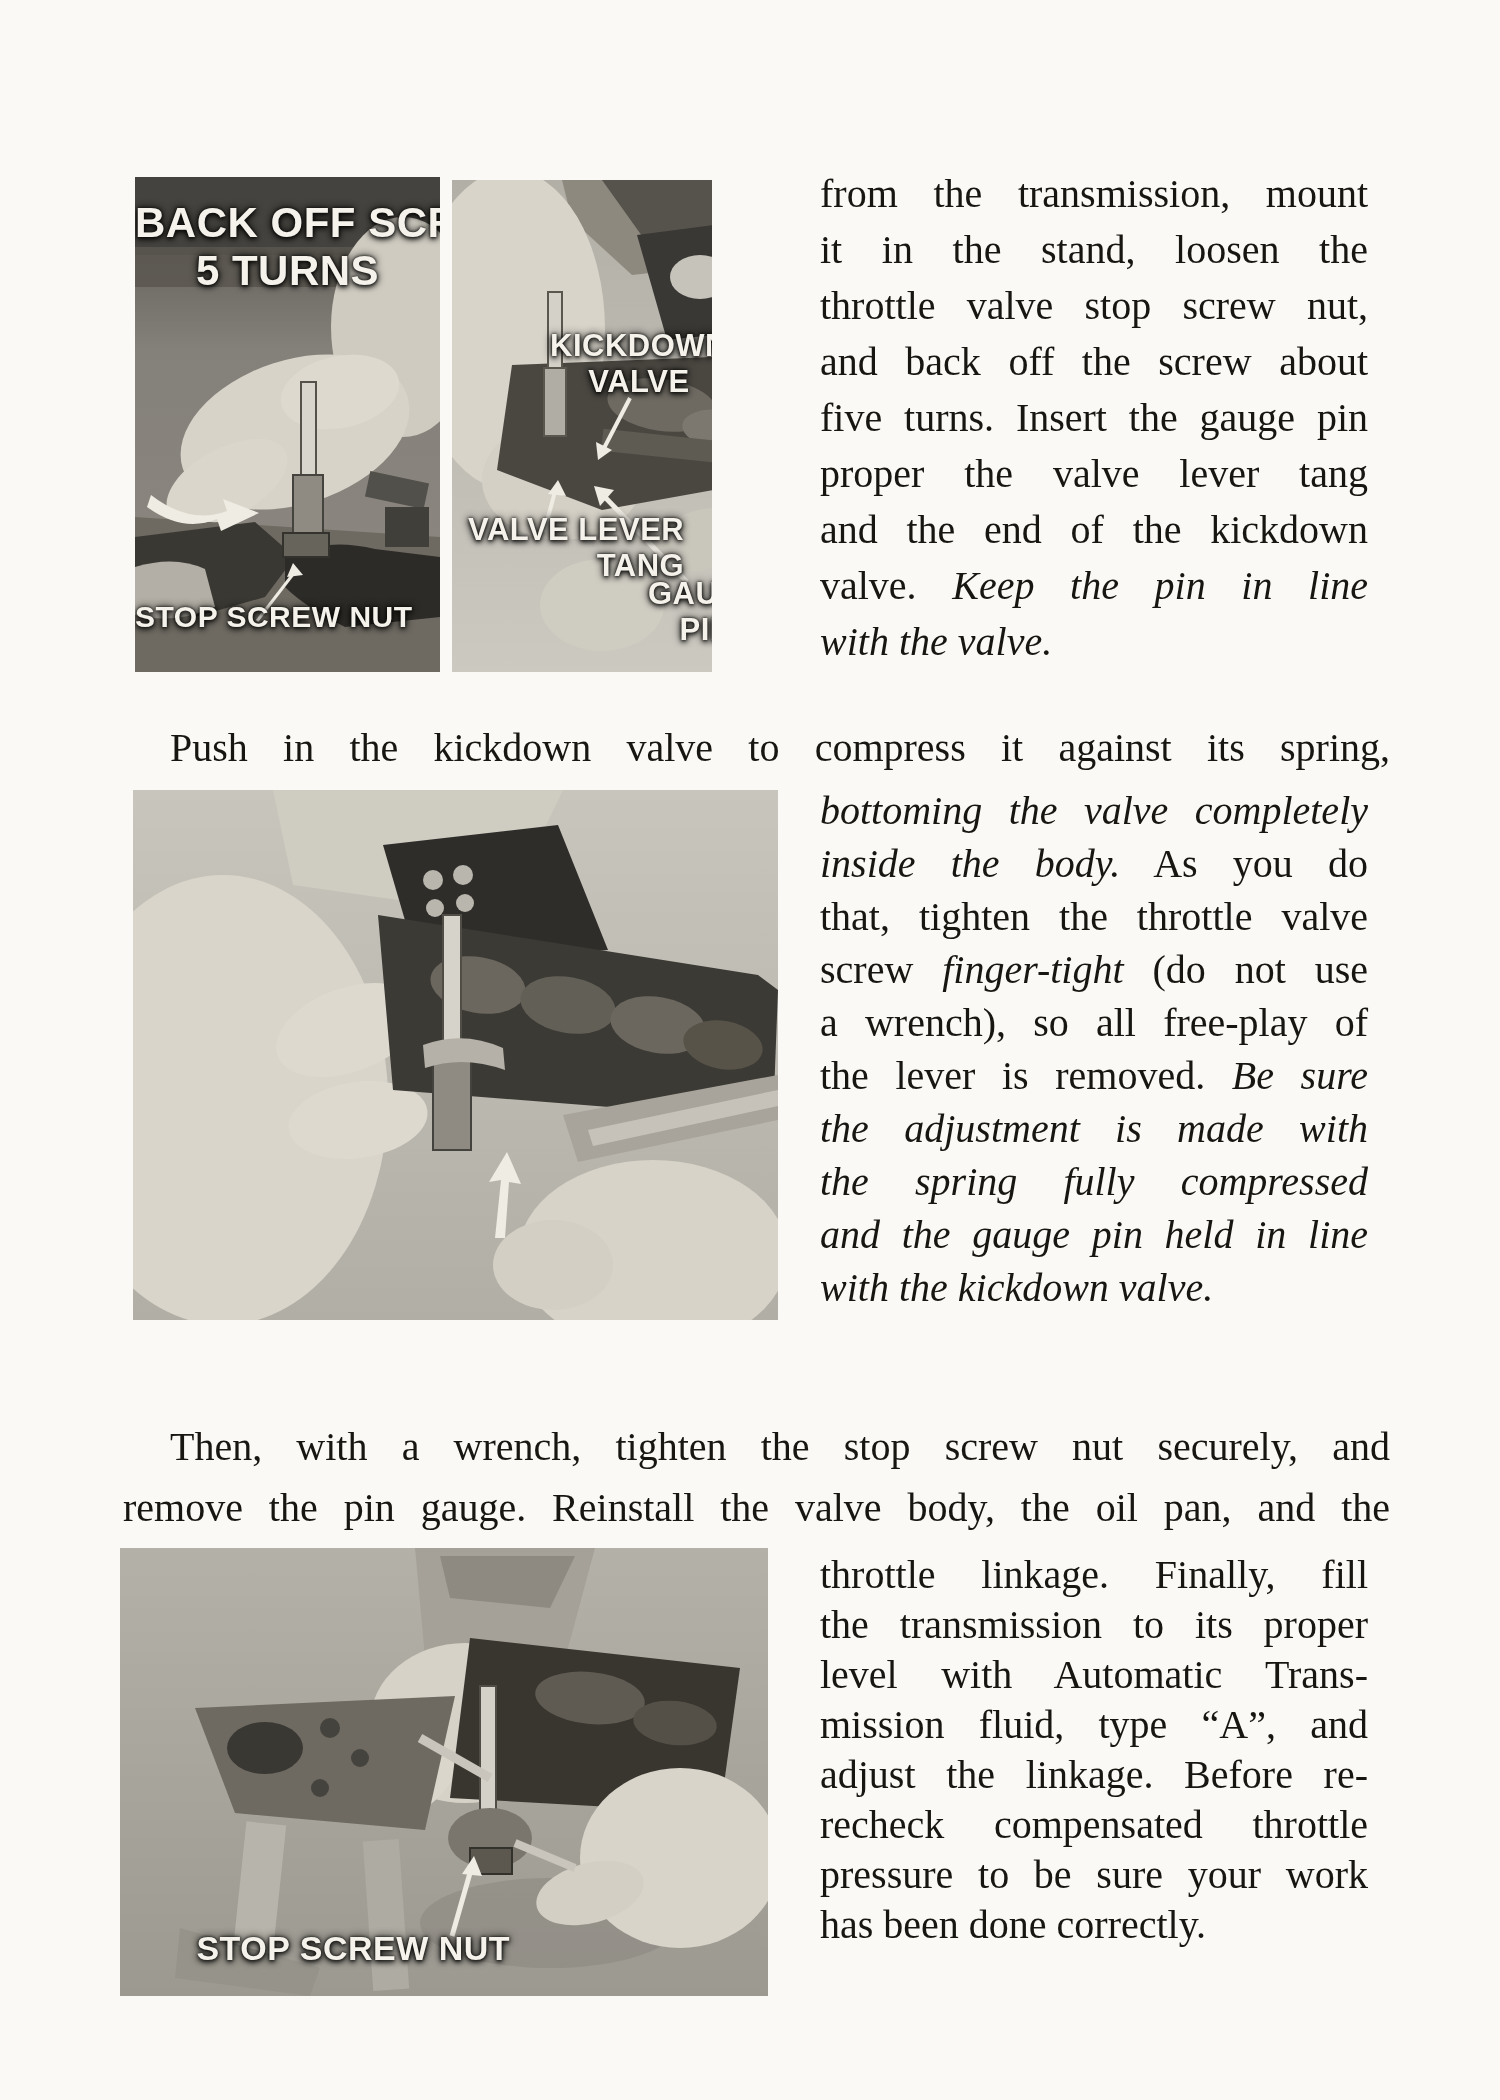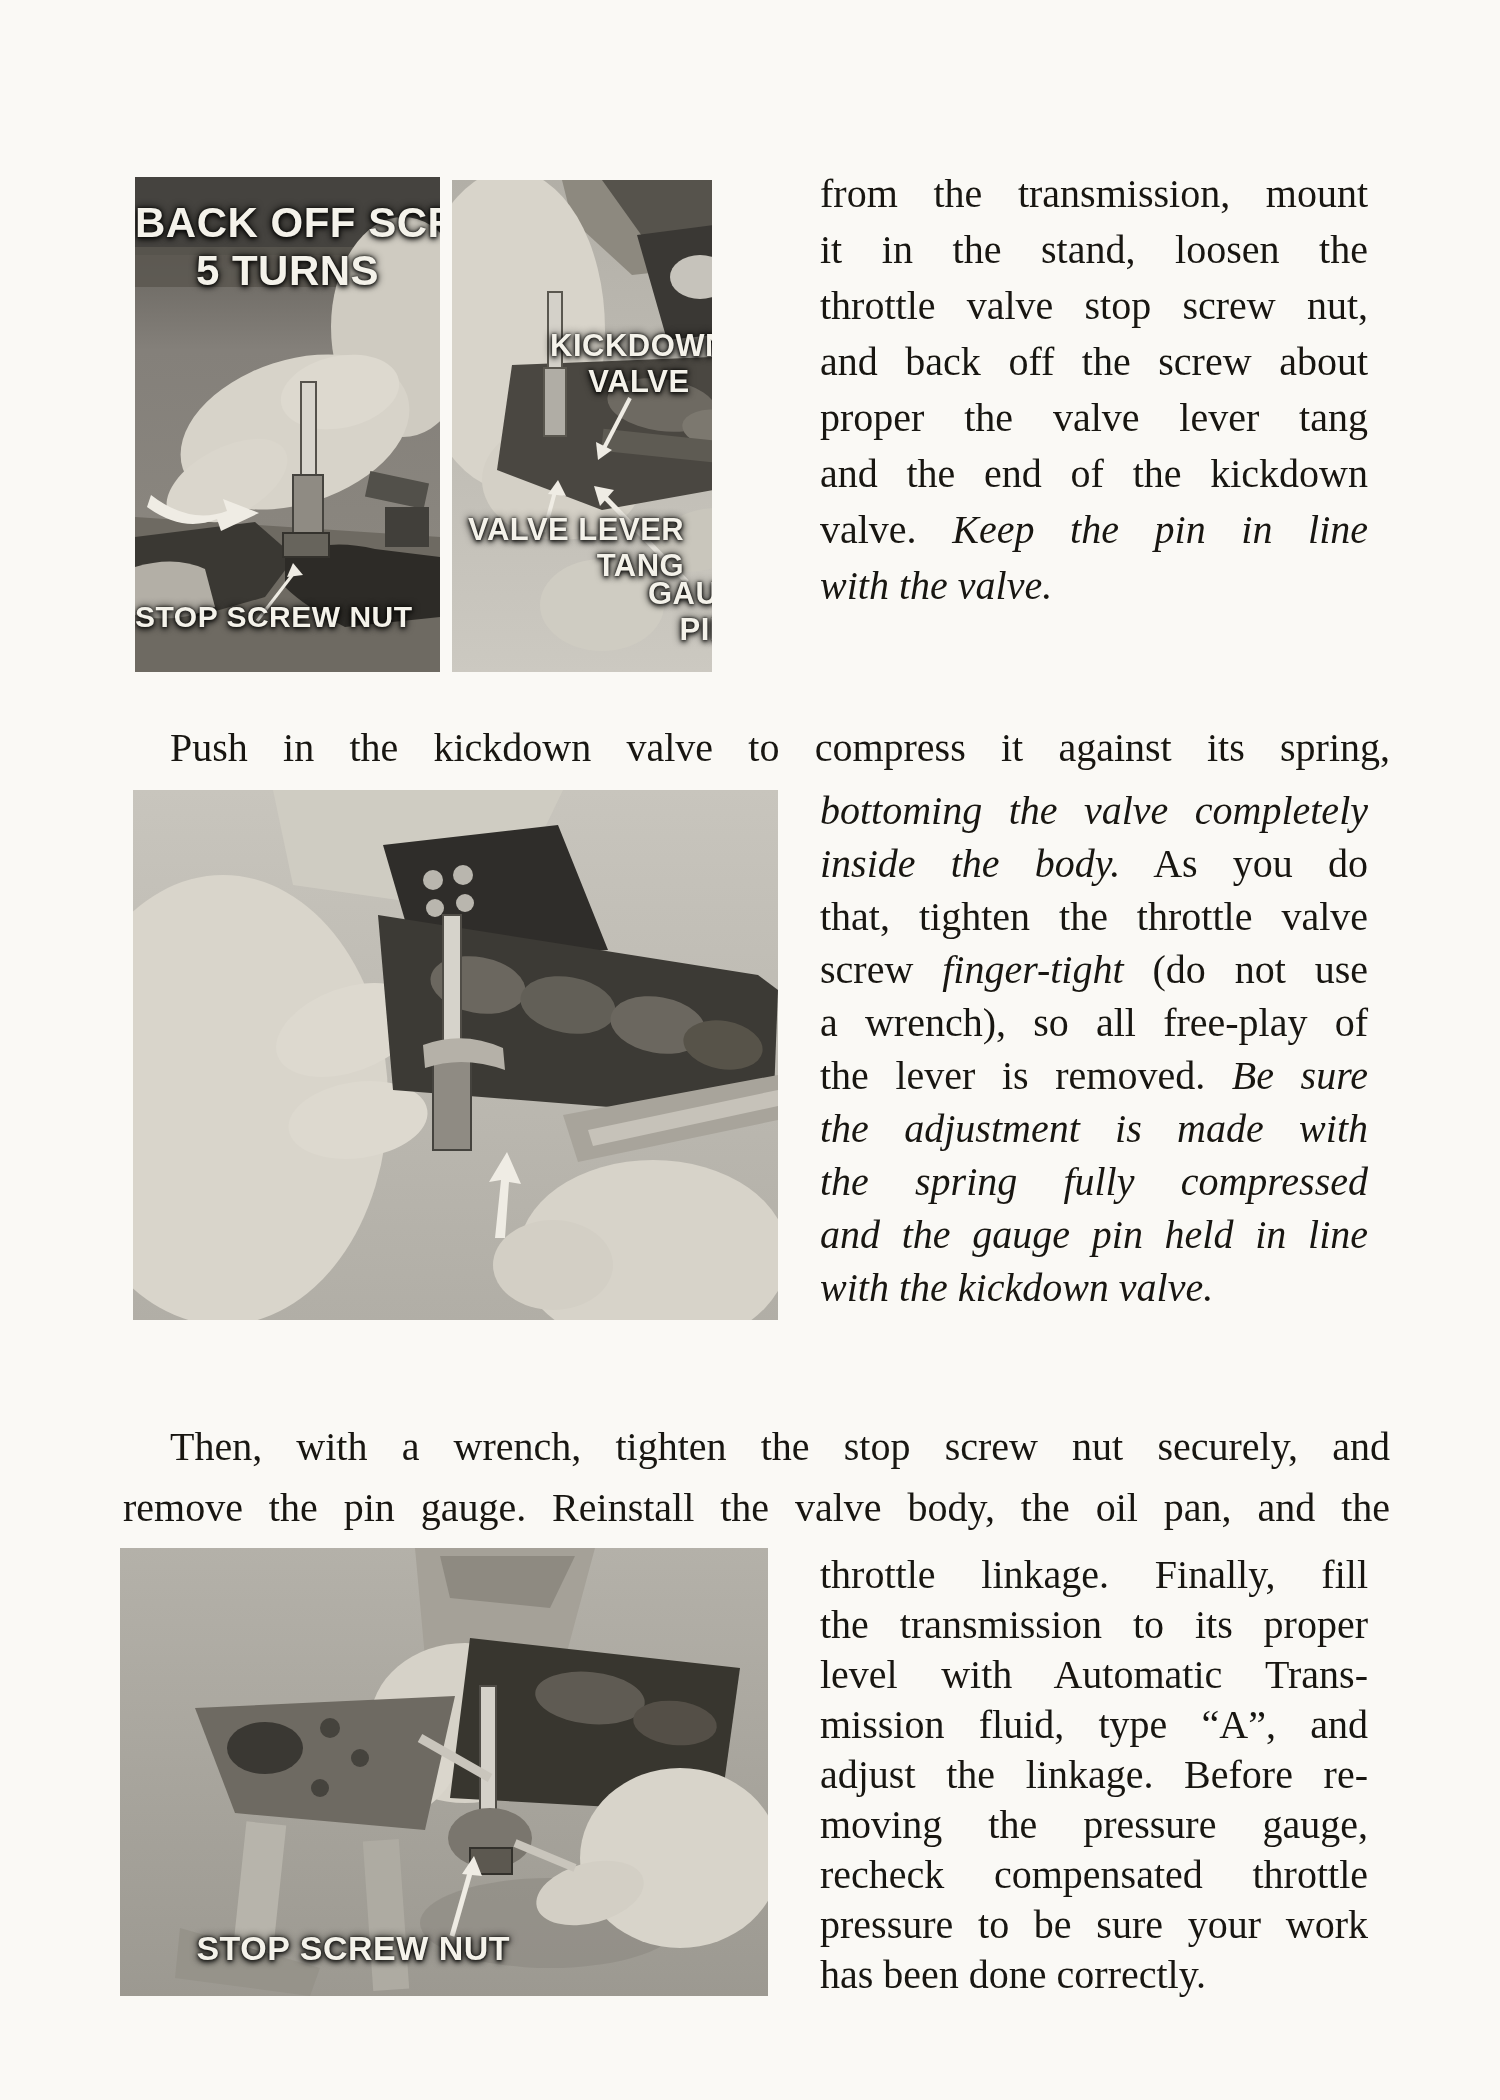--- a/index.html
+++ b/index.html
@@ -141,20 +141,21 @@
       <div>GAUGE</div>
       <div>PIN</div>
     </div>
   </div>
 
   <div class="tcol col-top-right">
       <div class="tline"><span>from the transmission, mount</span></div>
       <div class="tline"><span>it in the stand, loosen the</span></div>
       <div class="tline"><span>throttle valve stop screw nut,</span></div>
       <div class="tline"><span>and back off the screw about</span></div>
+      <div class="tline"><span>five turns. Insert the gauge pin</span></div>
       <div class="tline"><span>proper the valve lever tang</span></div>
       <div class="tline"><span>and the end of the kickdown</span></div>
       <div class="tline"><span>valve. </span><span class="it">Keep the pin in line</span></div>
       <div class="tline tlast"><span class="it">with the valve.</span></div>
     </div>
 
   <div class="tcol para-push">
       <div class="tline tindent"><span>Push in the kickdown valve to compress it against its spring,</span></div>
     </div>
 
@@ -247,20 +248,19 @@
     </svg>
     <div class="plabel lbl-stop3">STOP SCREW NUT</div>
   </div>
 
   <div class="tcol col-bottom-right">
       <div class="tline"><span>throttle linkage. Finally, fill</span></div>
       <div class="tline"><span>the transmission to its proper</span></div>
       <div class="tline"><span>level with Automatic Trans-</span></div>
       <div class="tline"><span>mission fluid, type “A”, and</span></div>
       <div class="tline"><span>adjust the linkage. Before re-</span></div>
-      <div class="tline"><span>moving the pressure gauge,</span></div>
       <div class="tline"><span>recheck compensated throttle</span></div>
       <div class="tline"><span>pressure to be sure your work</span></div>
       <div class="tline tlast"><span>has been done correctly.</span></div>
     </div>
 
 
 </div>
 
 </body></html>

